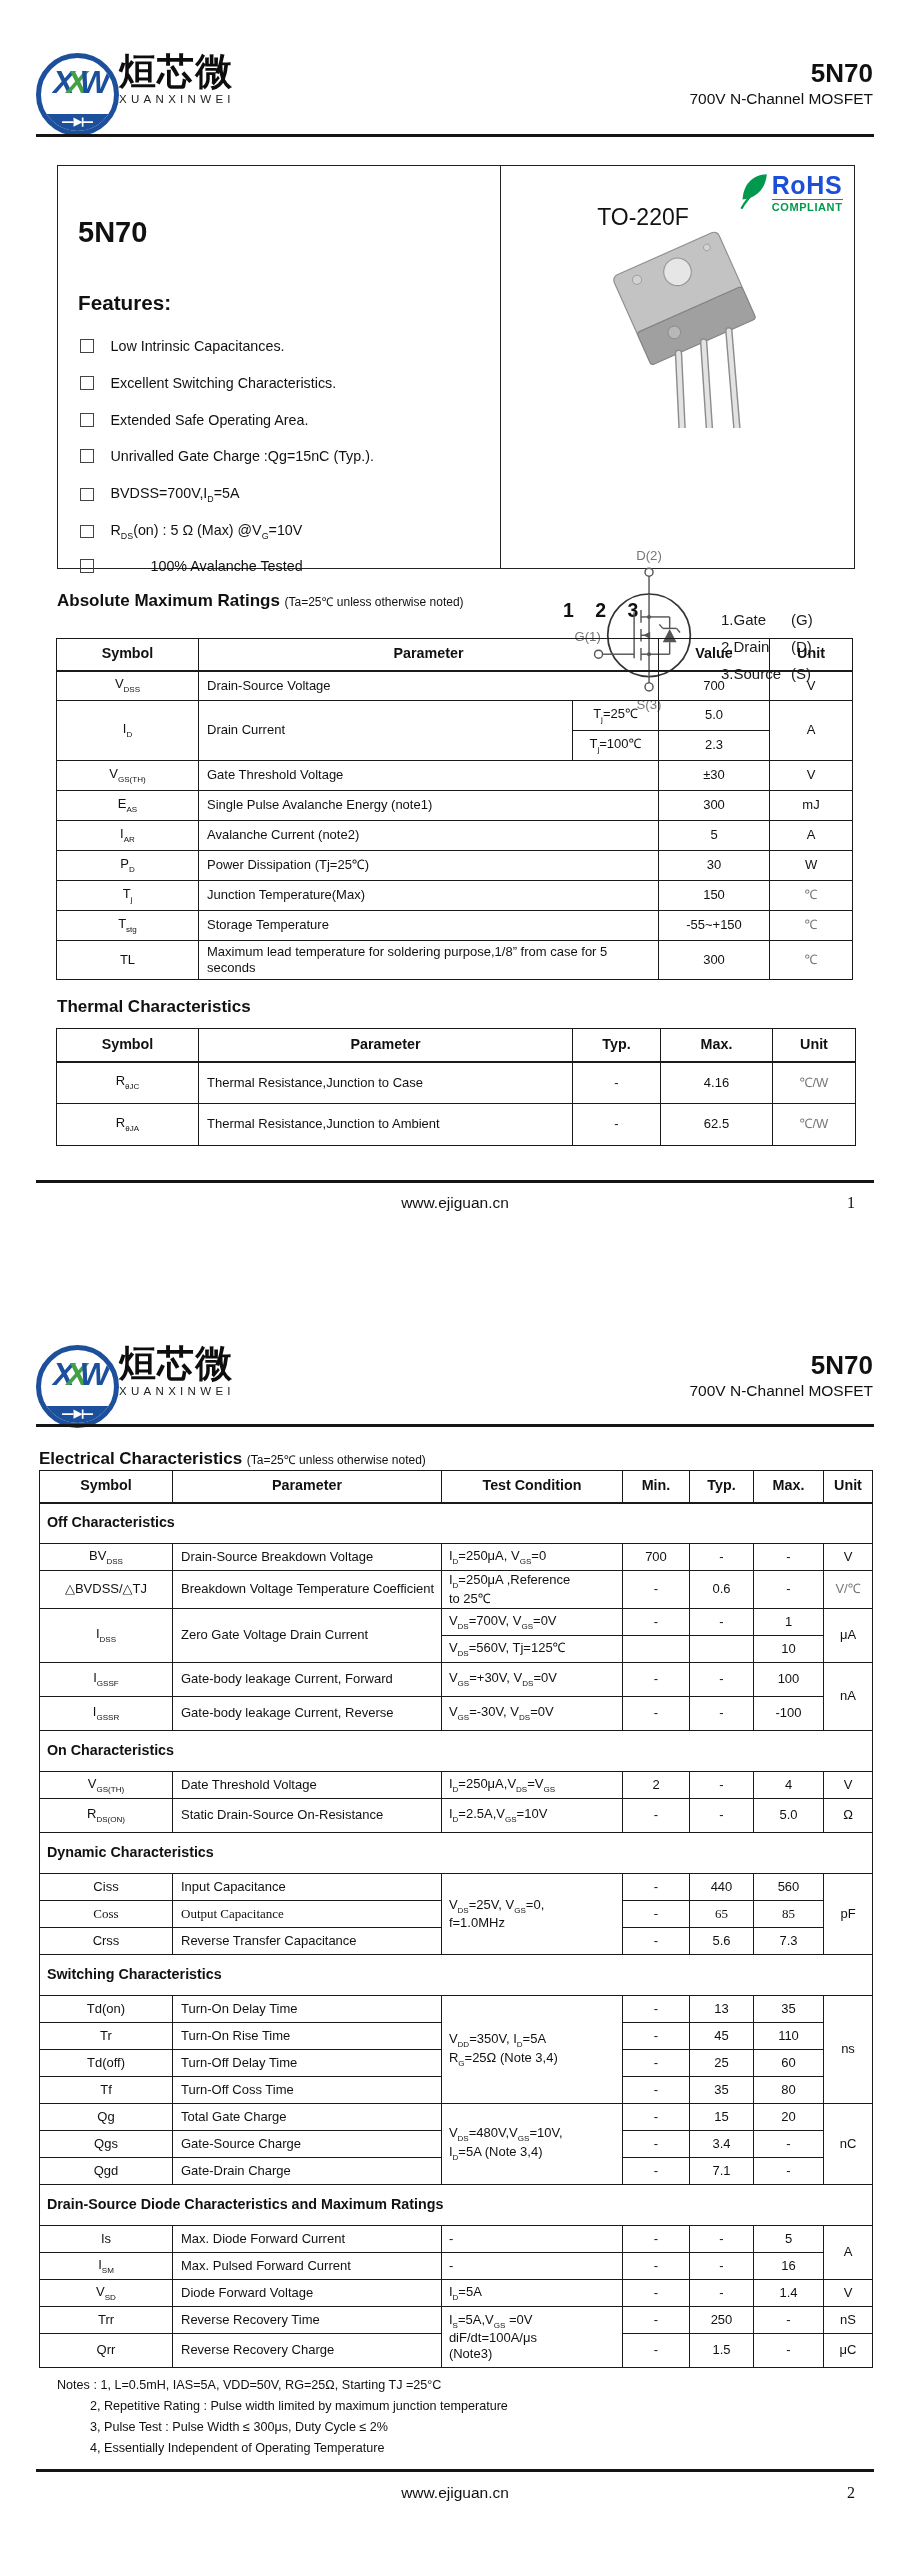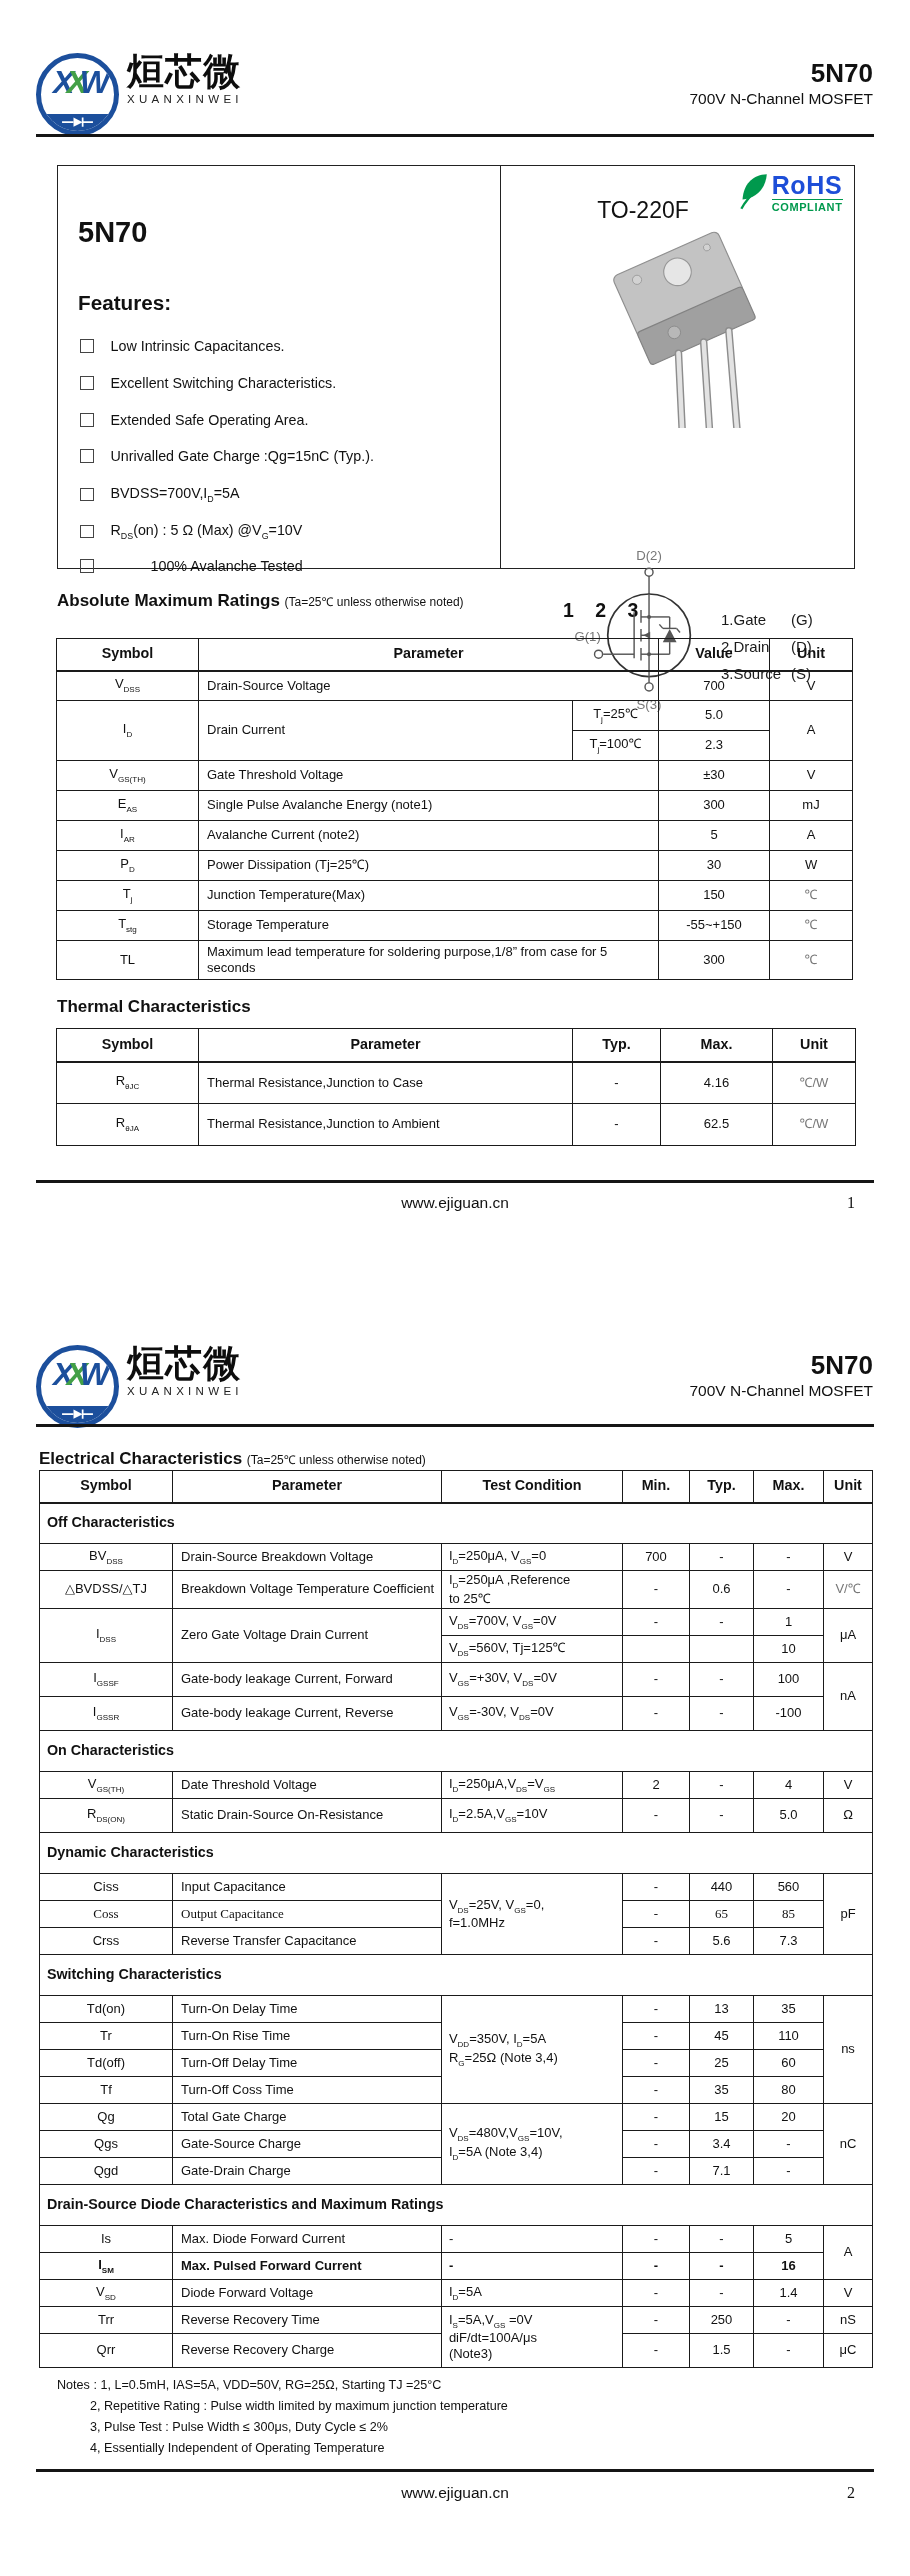--- a/index.html
+++ b/index.html
@@ -8,37 +8,37 @@
   .page{position:relative;width:910px;height:1288px;background:#fff;overflow:hidden;}
   .abs{position:absolute;}
 
   
   .hdr-logo{left:36px;top:53px;display:flex;align-items:flex-start;}
   .logo-circle{position:relative;width:73px;height:73px;border:5.2px solid #1c4f9c;border-radius:50%;overflow:hidden;background:#fff;flex:0 0 auto;}
   .logo-letters{position:absolute;top:8px;left:0;width:100%;text-align:center;font-style:italic;font-weight:bold;font-size:32px;line-height:1;}
   .lg-b{color:#1c4f9c;letter-spacing:-8px;}
   .lg-g{color:#43a047;letter-spacing:-8px;}
   .logo-band{position:absolute;bottom:0;left:0;right:0;height:17px;background:#1c4f9c;display:flex;align-items:center;justify-content:center;}
-  .brand-txt{margin-left:8px;}
+  .brand-txt{margin-left:0;}
   .brand-cn{font-weight:bold;font-size:37px;line-height:1.05;color:#0d0d0d;letter-spacing:1.1px;}
   .brand-en{font-size:11.5px;letter-spacing:4.3px;color:#222;margin-top:1.1px;}
   .hdr-right{right:37px;top:59px;text-align:right;}
   .part-no{font-size:26px;font-weight:bold;line-height:1.1;}
   .part-sub{font-size:15.5px;margin-top:2.3px;}
   .rule{left:36px;width:838px;height:2.9px;background:#151515;}
 
   
   .feat-box{left:57px;top:165px;width:796px;height:402px;border:1.1px solid #222;}
   .box-divider{position:absolute;left:442px;top:0;bottom:0;width:1.1px;background:#222;}
   .box-part{position:absolute;left:20px;top:50px;font-size:29px;font-weight:bold;}
   .features-title{position:absolute;left:20px;top:125px;font-size:20.7px;font-weight:bold;}
   .feat-item{position:absolute;left:22px;display:flex;align-items:center;}
   .chk{width:11.5px;height:11.5px;border:1.1px solid #444;flex:0 0 auto;}
   .feat-txt{margin-left:17px;font-size:14.3px;white-space:nowrap;}
-  .pkg-name{position:absolute;left:476px;top:31px;width:218px;text-align:center;font-size:23px;}
+  .pkg-name{position:absolute;left:476px;top:38px;width:218px;text-align:center;font-size:23px;}
   .rohs{position:absolute;right:11.5px;top:6.9px;display:flex;align-items:flex-start;}
   .rohs-txt{margin-left:3.4px;line-height:1;}
   .rohs-t1{color:#1d4ed8;font-weight:bold;font-size:25px;letter-spacing:0.6px;}
   .rohs-t2{color:#00994d;font-weight:bold;font-size:11px;letter-spacing:0.6px;margin-top:1.1px;border-top:1.7px solid #00994d;padding-top:1.7px;}
   .pkg-img{position:absolute;left:493px;top:55px;}
   .pins{position:absolute;left:505px;top:433px;font-size:19.5px;font-weight:bold;letter-spacing:8px;}
   .mos-sym{position:absolute;left:505px;top:382px;}
   .legend{position:absolute;left:663px;top:445px;font-size:15px;color:#1a1a1a;}
   .legend-row{margin-bottom:9.8px;display:flex;}
   .legend-name{width:70px;}
@@ -546,21 +546,21 @@
         </tr>
     <tr style="height:27px;">
       <td>Is</td>
       <td class="param">Max. Diode Forward Current</td>
       <td class="cond">-</td>
       <td>-</td>
       <td>-</td>
       <td>5</td>
       <td rowspan="2">A</td>
     </tr>
-    <tr style="height:27px;font-weight:bold;">
+    <tr style="height:27px;">
       <td>I<sub>SM</sub></td>
       <td class="param">Max. Pulsed Forward Current</td>
       <td class="cond">-</td>
       <td>-</td>
       <td>-</td>
       <td>16</td>
     </tr>
     <tr style="height:27px;">
       <td>V<sub>SD</sub></td>
       <td class="param">Diode Forward Voltage</td>

